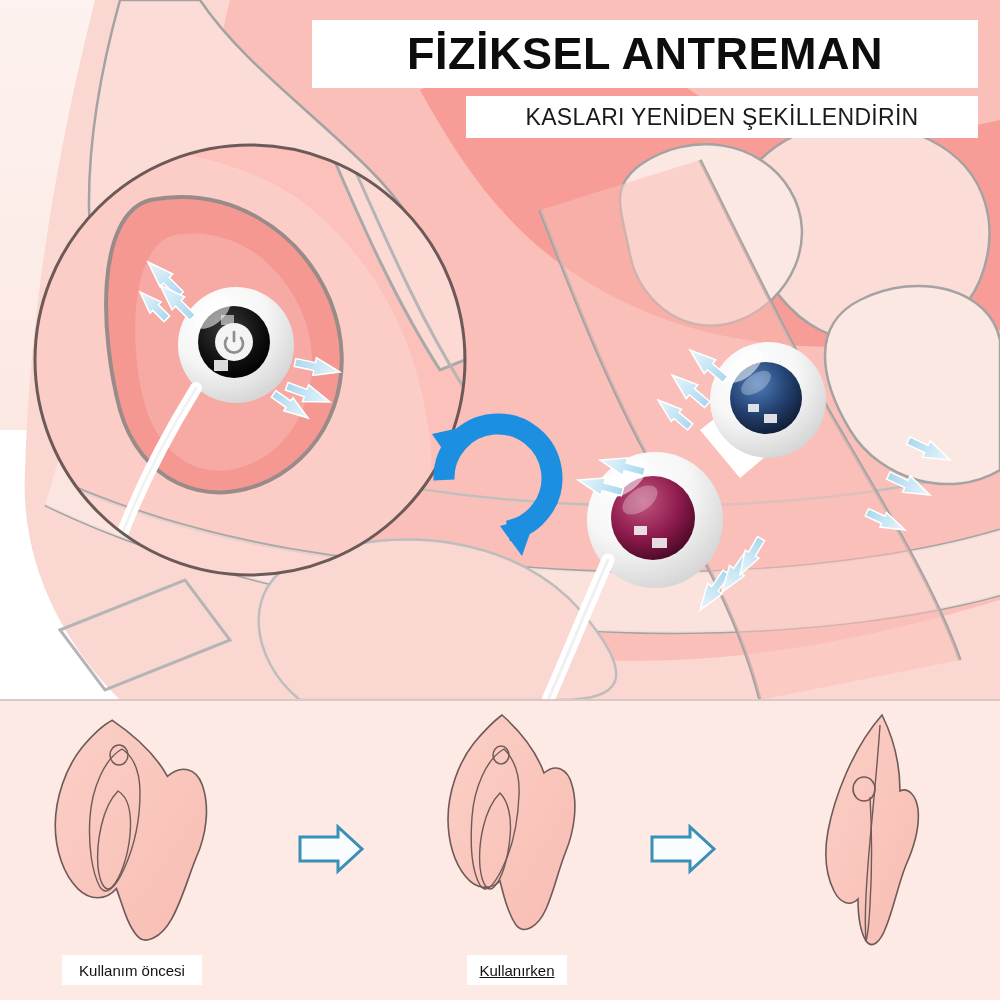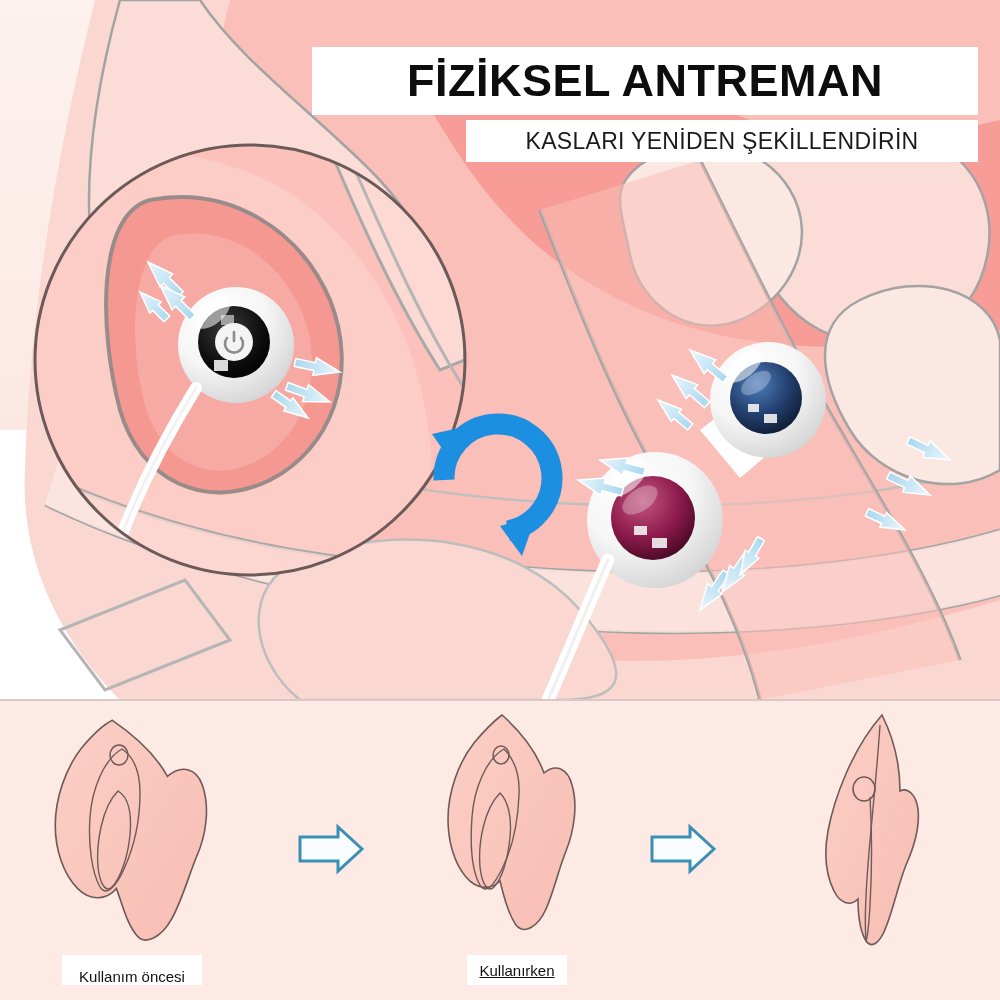--- a/index.html
+++ b/index.html
@@ -34,33 +34,33 @@
   .banner {
     position: absolute;
     background: #ffffff;
     display: flex;
     align-items: center;
     justify-content: center;
     box-sizing: border-box;
   }
   #title-banner {
     left: 312px; top: 20px;
-    width: 666px; height: 68px; margin-top: 27px;
+    width: 666px; height: 68px;
   }
   #title-text {
     font-size: 45px;
     font-weight: bold;
     letter-spacing: 0.5px;
     color: #0d0d0d;
     white-space: nowrap;
     font-family: "Liberation Sans", sans-serif;
   }
   #subtitle-banner {
     left: 466px; top: 96px;
-    width: 512px; height: 42px; margin-top: 24px;
+    width: 512px; height: 42px;
   }
   #subtitle-text {
     font-size: 23px;
     font-weight: normal;
     letter-spacing: 0.3px;
     color: #1a1a1a;
     white-space: nowrap;
     font-family: "Liberation Sans", sans-serif;
   }
 
@@ -90,21 +90,21 @@
     font-size: 15px;
     font-family: "Liberation Sans", sans-serif;
     display: flex;
     align-items: center;
     justify-content: center;
     white-space: nowrap;
     padding: 0 10px;
     box-sizing: border-box;
     height: 30px;
   }
-  #cap-0 { left: 62px;  top: 955px; width: 140px; align-items: flex-end; }
+  #cap-0 { left: 62px;  top: 955px; width: 140px; }
   #cap-1 { left: 467px; top: 955px; width: 100px; text-decoration: underline; }
   #cap-2 { left: 824px; top: 955px; width: 140px; }
 </style>
 </head>
 <body>
 
 <div id="canvas">
 
   <div id="hero">
     <svg id="hero-svg" width="1000" height="700" viewBox="0 0 1000 700" xmlns="http://www.w3.org/2000/svg">

